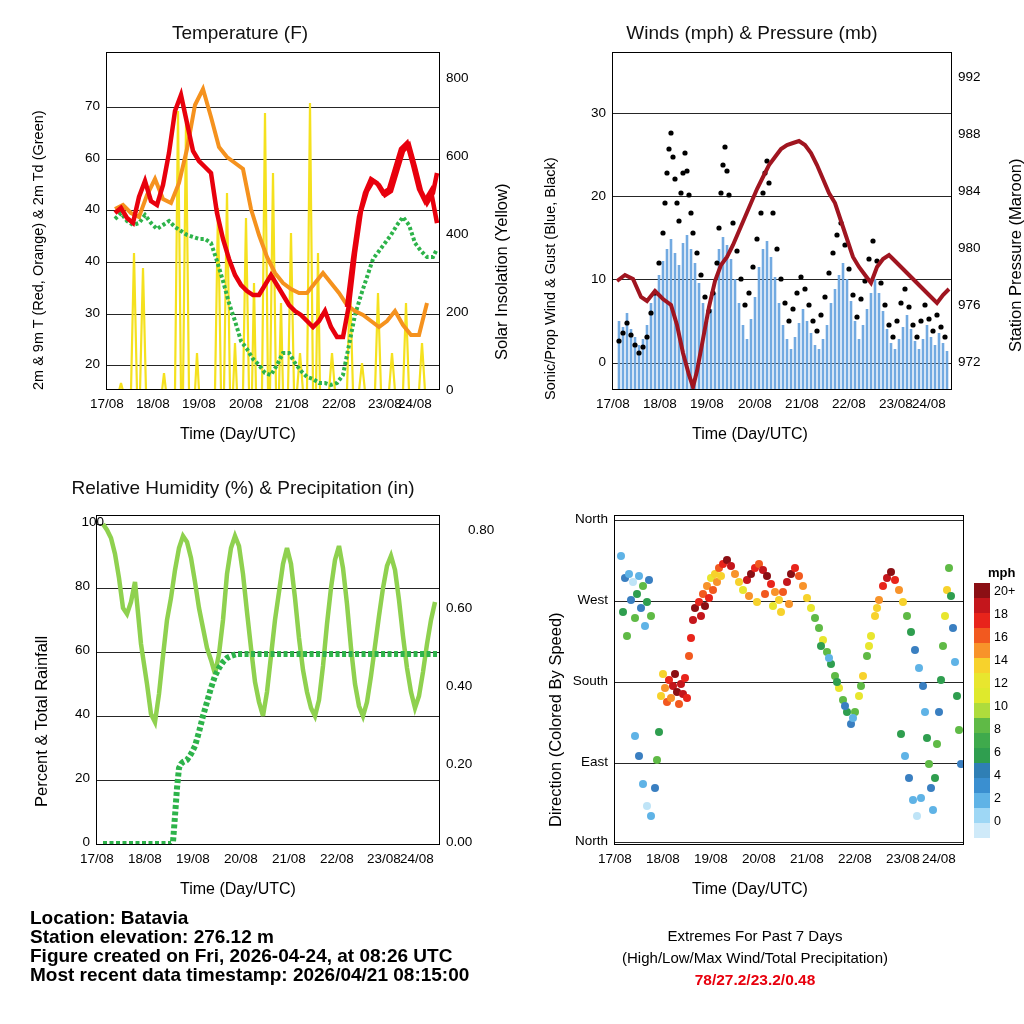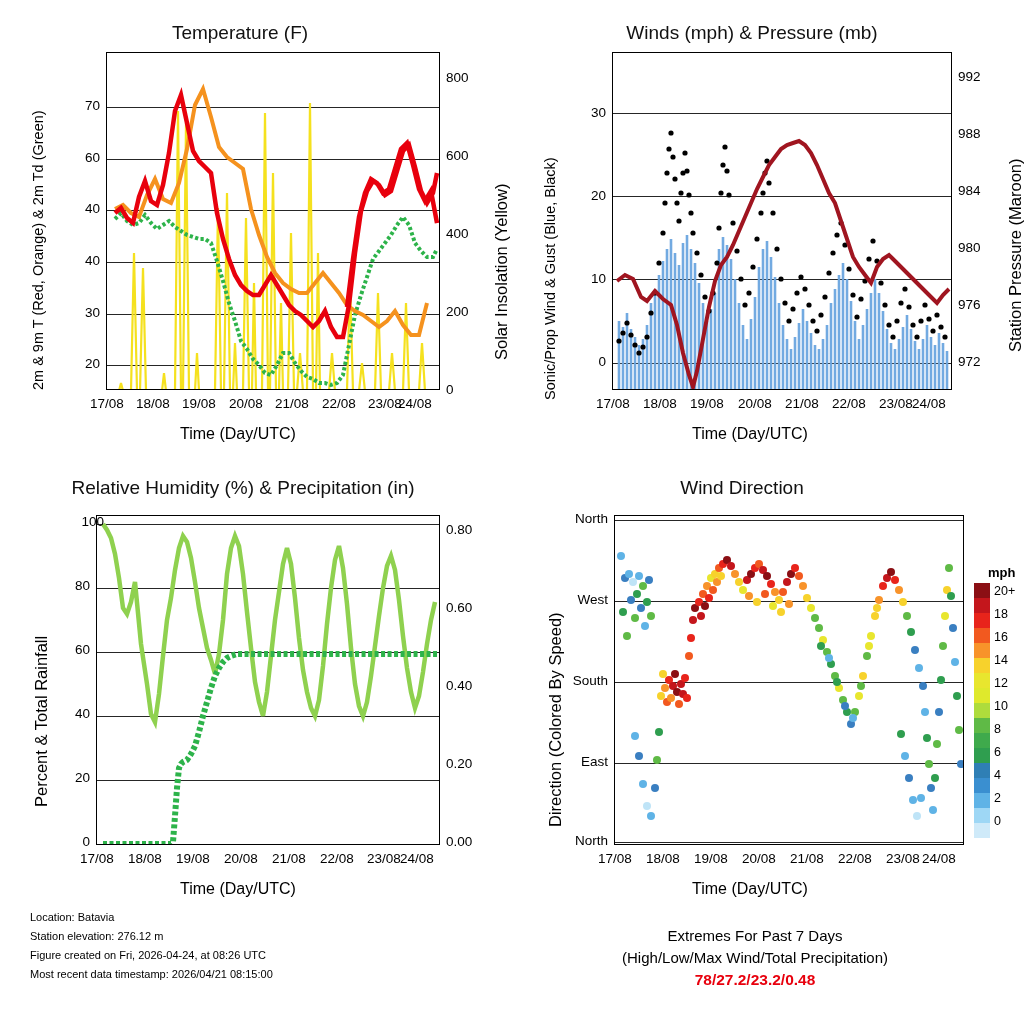--- a/index.html
+++ b/index.html
@@ -12,21 +12,21 @@
   .gl{position:absolute;left:0;right:0;height:1px;background:#000;opacity:.85;}
 
   .ytl{position:absolute;font-size:13.5px;text-align:right;white-space:nowrap;}
   .ytr{position:absolute;font-size:13.5px;text-align:left;white-space:nowrap;}
   .xtl{position:absolute;font-size:13.5px;text-align:center;white-space:nowrap;}
 
   .axlabel{position:absolute;font-size:16px;white-space:nowrap;}
   .vlabel{position:absolute;font-size:14.5px;white-space:nowrap;transform-origin:0 0;transform:rotate(-90deg);}
   .vlabel16{position:absolute;font-size:16.5px;white-space:nowrap;transform-origin:0 0;transform:rotate(-90deg);}
 
-  .footer{position:absolute;left:30px;top:908px;font-size:11px;line-height:19px;}
+  .footer{position:absolute;left:30px;top:908px;font-size:19px;line-height:19px;font-weight:bold;}
   .extremes{position:absolute;left:520px;top:925px;width:470px;text-align:center;font-size:15px;line-height:22px;}
   .extremes .vals{color:#e8000d;font-weight:bold;font-size:15.5px;}
 
   .legend{position:absolute;}
   .legend .lbl{position:absolute;font-size:12.5px;}
   .legend .sw{position:absolute;width:16px;height:15px;}
   .legend .ttl{position:absolute;font-size:13px;font-weight:bold;}
 
   svg{position:absolute;left:0;top:0;overflow:visible;}
 </style>
@@ -365,34 +365,33 @@
     <div class="ytl" style="left:58px;top:315px;width:32px;">20</div>
     <div class="ytl" style="left:58px;top:251px;width:32px;">40</div>
     <div class="ytl" style="left:58px;top:187px;width:32px;">60</div>
     <div class="ytl" style="left:58px;top:123px;width:32px;">80</div>
     <div class="ytl" style="left:64px;top:59px;width:40px;">100</div>
 
     <div class="ytr" style="left:446px;top:379px;">0.00</div>
     <div class="ytr" style="left:446px;top:301px;">0.20</div>
     <div class="ytr" style="left:446px;top:223px;">0.40</div>
     <div class="ytr" style="left:446px;top:145px;">0.60</div>
-    <div class="ytr" style="left:446px;top:67px;">0.80</div>
+    <div class="ytr" style="left:468px;top:67px;">0.80</div>
 
     <div class="xtl" style="left:72px;top:396px;width:50px;">17/08</div>
     <div class="xtl" style="left:120px;top:396px;width:50px;">18/08</div>
     <div class="xtl" style="left:168px;top:396px;width:50px;">19/08</div>
     <div class="xtl" style="left:216px;top:396px;width:50px;">20/08</div>
     <div class="xtl" style="left:264px;top:396px;width:50px;">21/08</div>
     <div class="xtl" style="left:312px;top:396px;width:50px;">22/08</div>
     <div class="xtl" style="left:359px;top:396px;width:50px;">23/08</div>
     <div class="xtl" style="left:392px;top:396px;width:50px;">24/08</div>
   </div>
 
   <div class="panel" style="left:512px;top:455px;width:512px;height:460px;">
-    <div class="ptitle" style="top:22px;left:20px;width:420px;">Wind Direction</div>
 
     <div class="vlabel16" style="left:34px;top:372px;">Direction (Colored By Speed)</div>
     <div class="axlabel" style="left:180px;top:425px;">Time (Day/UTC)</div>
 
     <div class="plot" style="left:102px;top:60px;width:350px;height:330px;">
       <div class="gl" style="top:4px;"></div>
       <div class="gl" style="top:85px;"></div>
       <div class="gl" style="top:166px;"></div>
       <div class="gl" style="top:247px;"></div>
       <div class="gl" style="top:326px;"></div>

